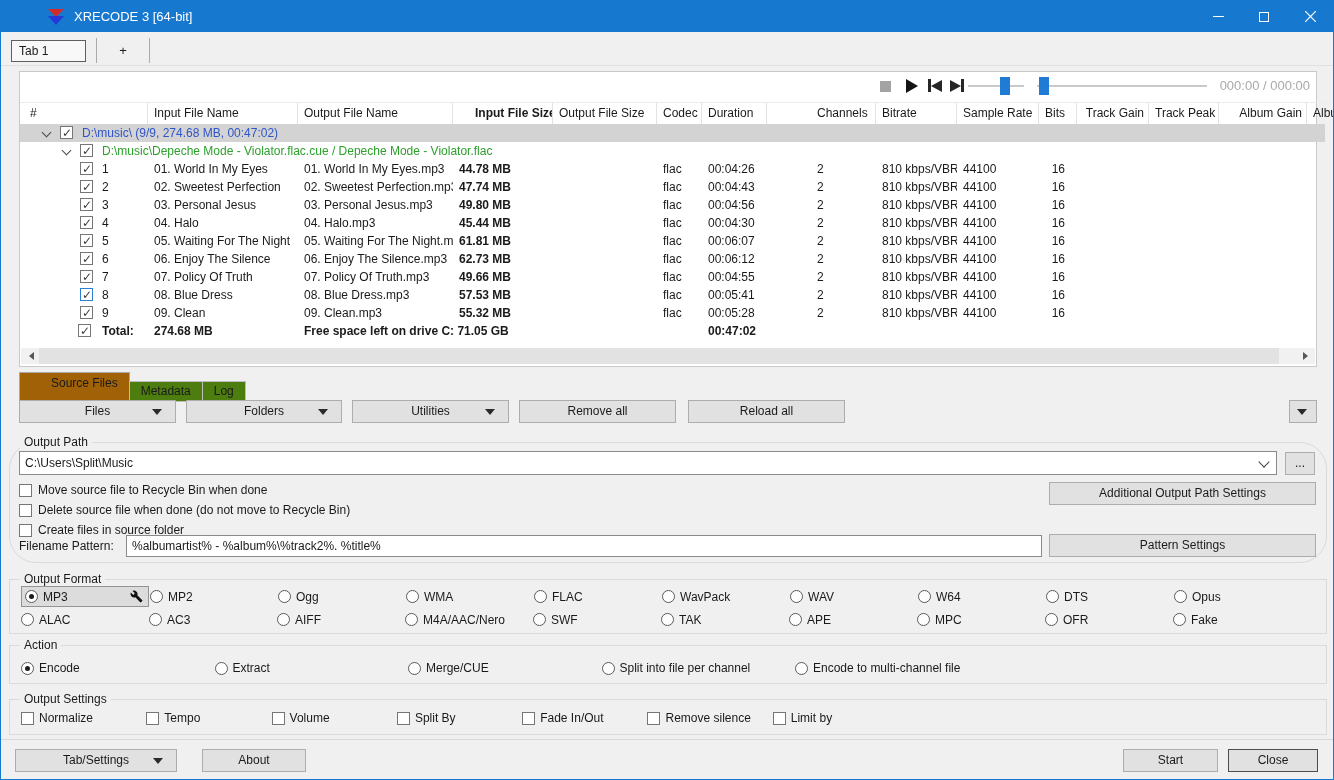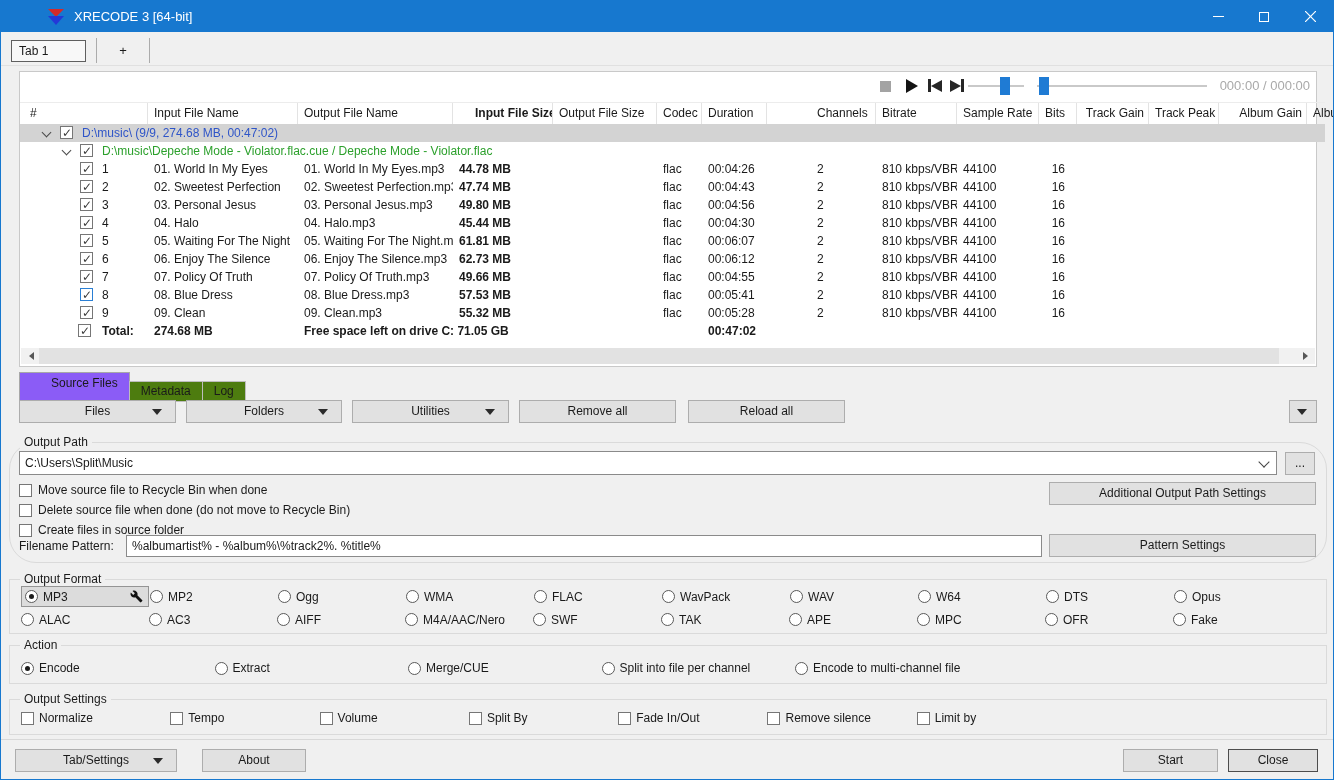--- a/index.html
+++ b/index.html
@@ -93,21 +93,21 @@
   .tri-l { width:0; height:0; border-right:5px solid #575757; border-top:4px solid transparent;
            border-bottom:4px solid transparent; }
   .tri-r { width:0; height:0; border-left:5px solid #575757; border-top:4px solid transparent;
            border-bottom:4px solid transparent; }
   .sb-thumb { position:absolute; left:18px; top:0; width:1240px; height:16px; background:#e2e2e2; }
 
   
   .view-tabs { position:absolute; left:18px; top:371px; display:flex; align-items:flex-end; }
   .vtab { height:21px; border:1px solid #bdbdbd; background:#4d7c0f; line-height:19px;
           padding:0 11px; margin-right:-1px; }
-  .vtab.active { height:30px; background:#8b5cf6; border-color:#a8a8a8; line-height:21px;padding-left:31px; }
+  .vtab.active { height:30px; background:#a16207; border-color:#a8a8a8; line-height:21px;padding-left:31px; }
 
   
   .btn { position:absolute; background:#e1e1e1; border:1px solid #adadad; text-align:center;
          height:23px; line-height:21px; overflow:hidden; }
   .dd-arrow { position:absolute; right:13px; top:8px; width:0; height:0;
               border-top:6px solid #2b2b2b; border-left:5px solid transparent;
               border-right:5px solid transparent; }
   .toolbar-row .btn { top:399px; }
 
   
@@ -147,21 +147,21 @@
   .fmt-item { width:128px; display:flex; align-items:center; position:relative; height:21px; }
   .fmt-item .radio { margin-right:5px; }
   .fmt-item.cfg { background:#dcdcdc; border:1px solid #949494; padding-left:3px; margin-right:1px; }
   .wrench { display:none; position:absolute; right:5px; top:3px; }
   .fmt-item.cfg .wrench { display:block; }
   .act-row { position:absolute; left:8px; top:656px; display:flex; padding-left:12px; height:22px;
              align-items:center; width:1318px; }
   .act-item { width:193.5px; display:flex; align-items:center; height:21px; }
   .act-item .radio { margin-right:5px; }
   .set-row { position:absolute; left:8px; top:706px; display:flex; padding-left:12px; height:22px;
-             align-items:center; width:1318px;gap:24px; }
+             align-items:center; width:1318px; }
   .set-item { width:125.3px; display:flex; align-items:center; height:21px; }
   .set-item .cb { margin-right:5px; }
 
   
   .bottombar { position:absolute; left:0; bottom:0; width:100%; height:40px; background:#f0f0f0;
                border-top:1px solid #d8d8d8; }
   .bb-btn { top:748px; }
   .tabset-btn { left:14px; width:162px; }
   .about-btn { left:201px; width:104px; }
   .start-btn { left:1122px; width:95px; }

